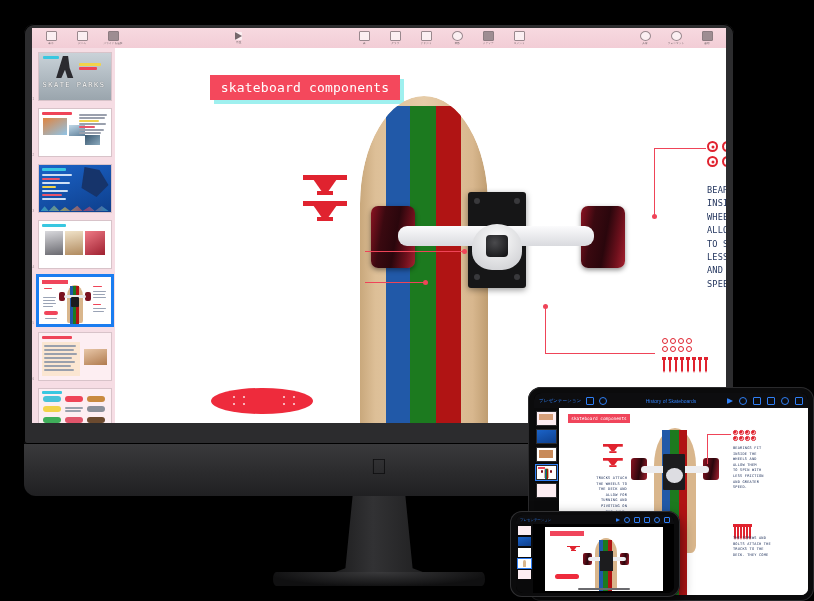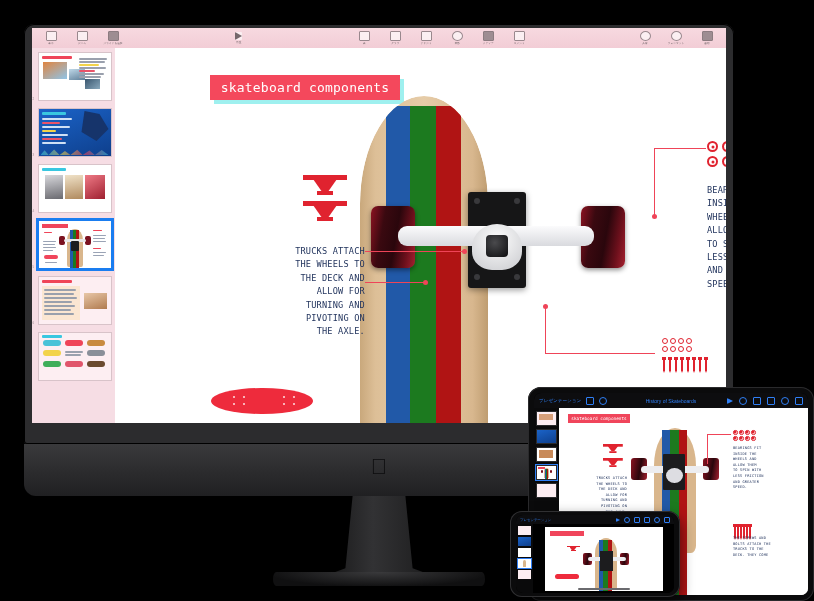--- a/index.html
+++ b/index.html
@@ -242,20 +242,34 @@
             <div class="kn-ico solid"></div>
             <div class="kn-lab">書類</div>
           </div>
         </div>
       </div>
 
       <div class="kn-body">
 
         <div class="kn-nav">
 
+          <div class="thumb-wrap">
+            <div class="thumb">
+              <div class="t-sky"></div>
+              <div style="position:absolute;left:14px;top:3px;width:26px;height:22px;background:#2b2b30;
+                   clip-path:polygon(40% 0,60% 0,66% 55%,80% 100%,58% 100%,48% 62%,34% 100%,14% 100%);"></div>
+              <div class="t-bar" style="left:4px;top:3px;width:16px;background:#39c7e0;"></div>
+              <div class="t-bar" style="left:40px;top:10px;width:22px;background:#f2d34a;"></div>
+              <div class="t-bar" style="left:40px;top:14px;width:18px;background:#ef4458;"></div>
+              <div style="position:absolute;left:4px;top:28px;right:4px;height:13px;
+                   font-family:'DejaVu Sans Mono',monospace;font-size:7px;color:#fff;
+                   letter-spacing:1.5px;text-shadow:0 0 1px #444;">SKATE PARKS</div>
+            </div>
+            <div class="thumb-num">1</div>
+          </div>
 
           <div class="thumb-wrap">
             <div class="thumb">
               <div class="t-white"></div>
               <div class="t-bar" style="left:3px;top:3px;width:30px;background:#ef4458;height:3px;"></div>
               <div class="t-photo" style="left:4px;top:9px;width:24px;height:17px;
                    background:linear-gradient(150deg,#e0843f,#8fc4e8);"></div>
               <div class="t-photo" style="left:30px;top:16px;width:16px;height:11px;
                    background:linear-gradient(160deg,#bfd8e8,#5f7f99);"></div>
               <div class="t-photo" style="left:46px;top:26px;width:15px;height:10px;
@@ -406,27 +420,20 @@
             <div class="truck-ico" style="left:188px;top:127px;">
               <div class="tbar"></div>
                 <div class="tcone"></div>
                 <div class="tbase"></div>
             </div>
             <div class="truck-ico" style="left:188px;top:153px;">
               <div class="tbar"></div>
                 <div class="tcone"></div>
                 <div class="tbase"></div>
             </div>
-            <div class="anno right" style="left:138px;top:197px;width:112px;">TRUCKS ATTACH
-THE WHEELS TO
-THE DECK AND
-ALLOW FOR
-TURNING AND
-PIVOTING ON
-THE AXLE.</div>
             <div class="lead" style="left:250px;top:234px;width:60px;"></div>
             <div class="dot" style="left:308px;top:232px;"></div>
             <div class="lead" style="left:250px;top:203px;width:100px;"></div>
             <div class="dot" style="left:347px;top:201px;"></div>
 
             <div style="position:absolute;left:592px;top:93px;display:flex;flex-direction:column;gap:4px;">
               <div class="brow">
                   <div class="bearing"></div>
                   <div class="bearing"></div>
                 </div>

